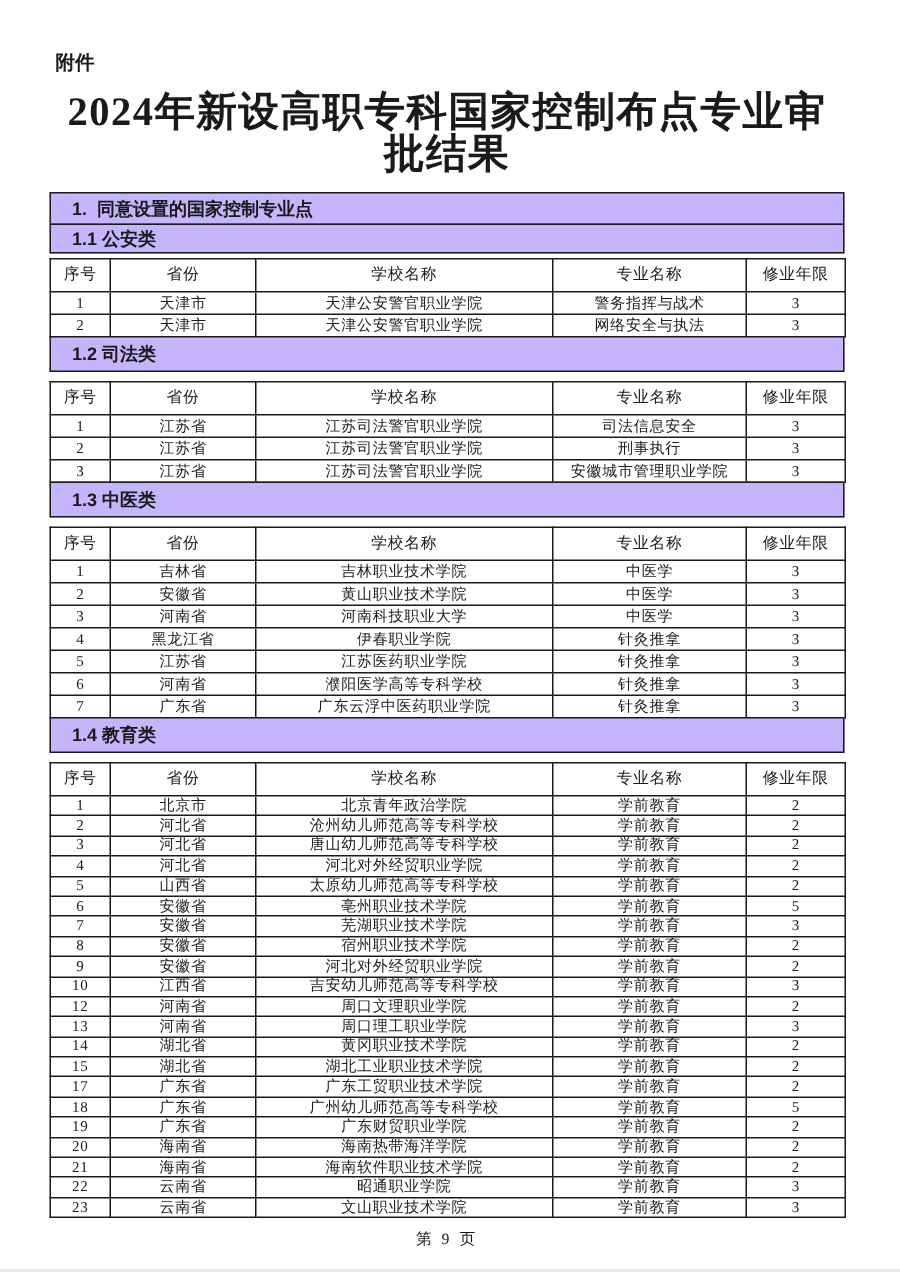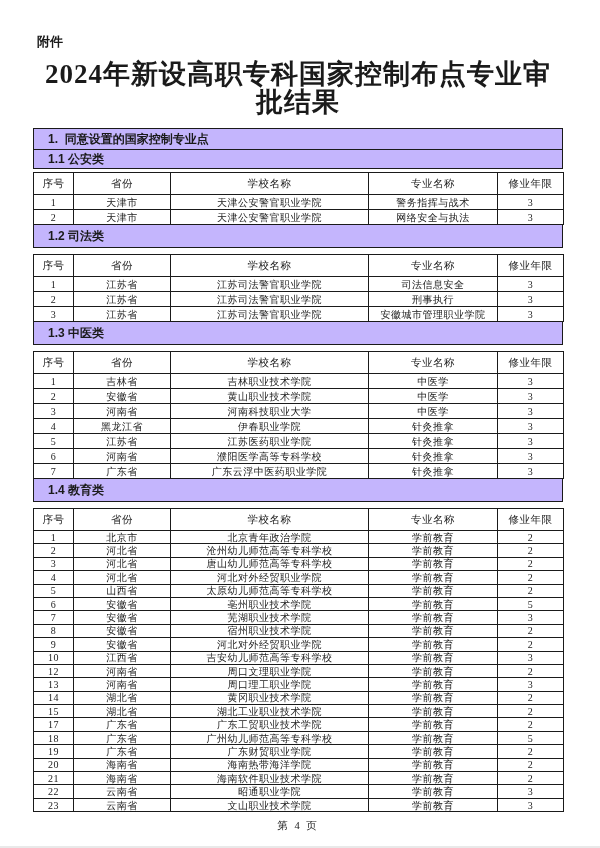--- a/index.html
+++ b/index.html
@@ -422,15 +422,15 @@
             <td>云南省</td>
             <td>文山职业技术学院</td>
             <td>学前教育</td>
             <td>3</td>
           </tr>
         </tbody>
     </table>
 
   </div>
 
-  <div class="footer">第 4 页</div>
+  <div class="footer">第 9 页</div>
 
 </div>
 
 </body></html>

